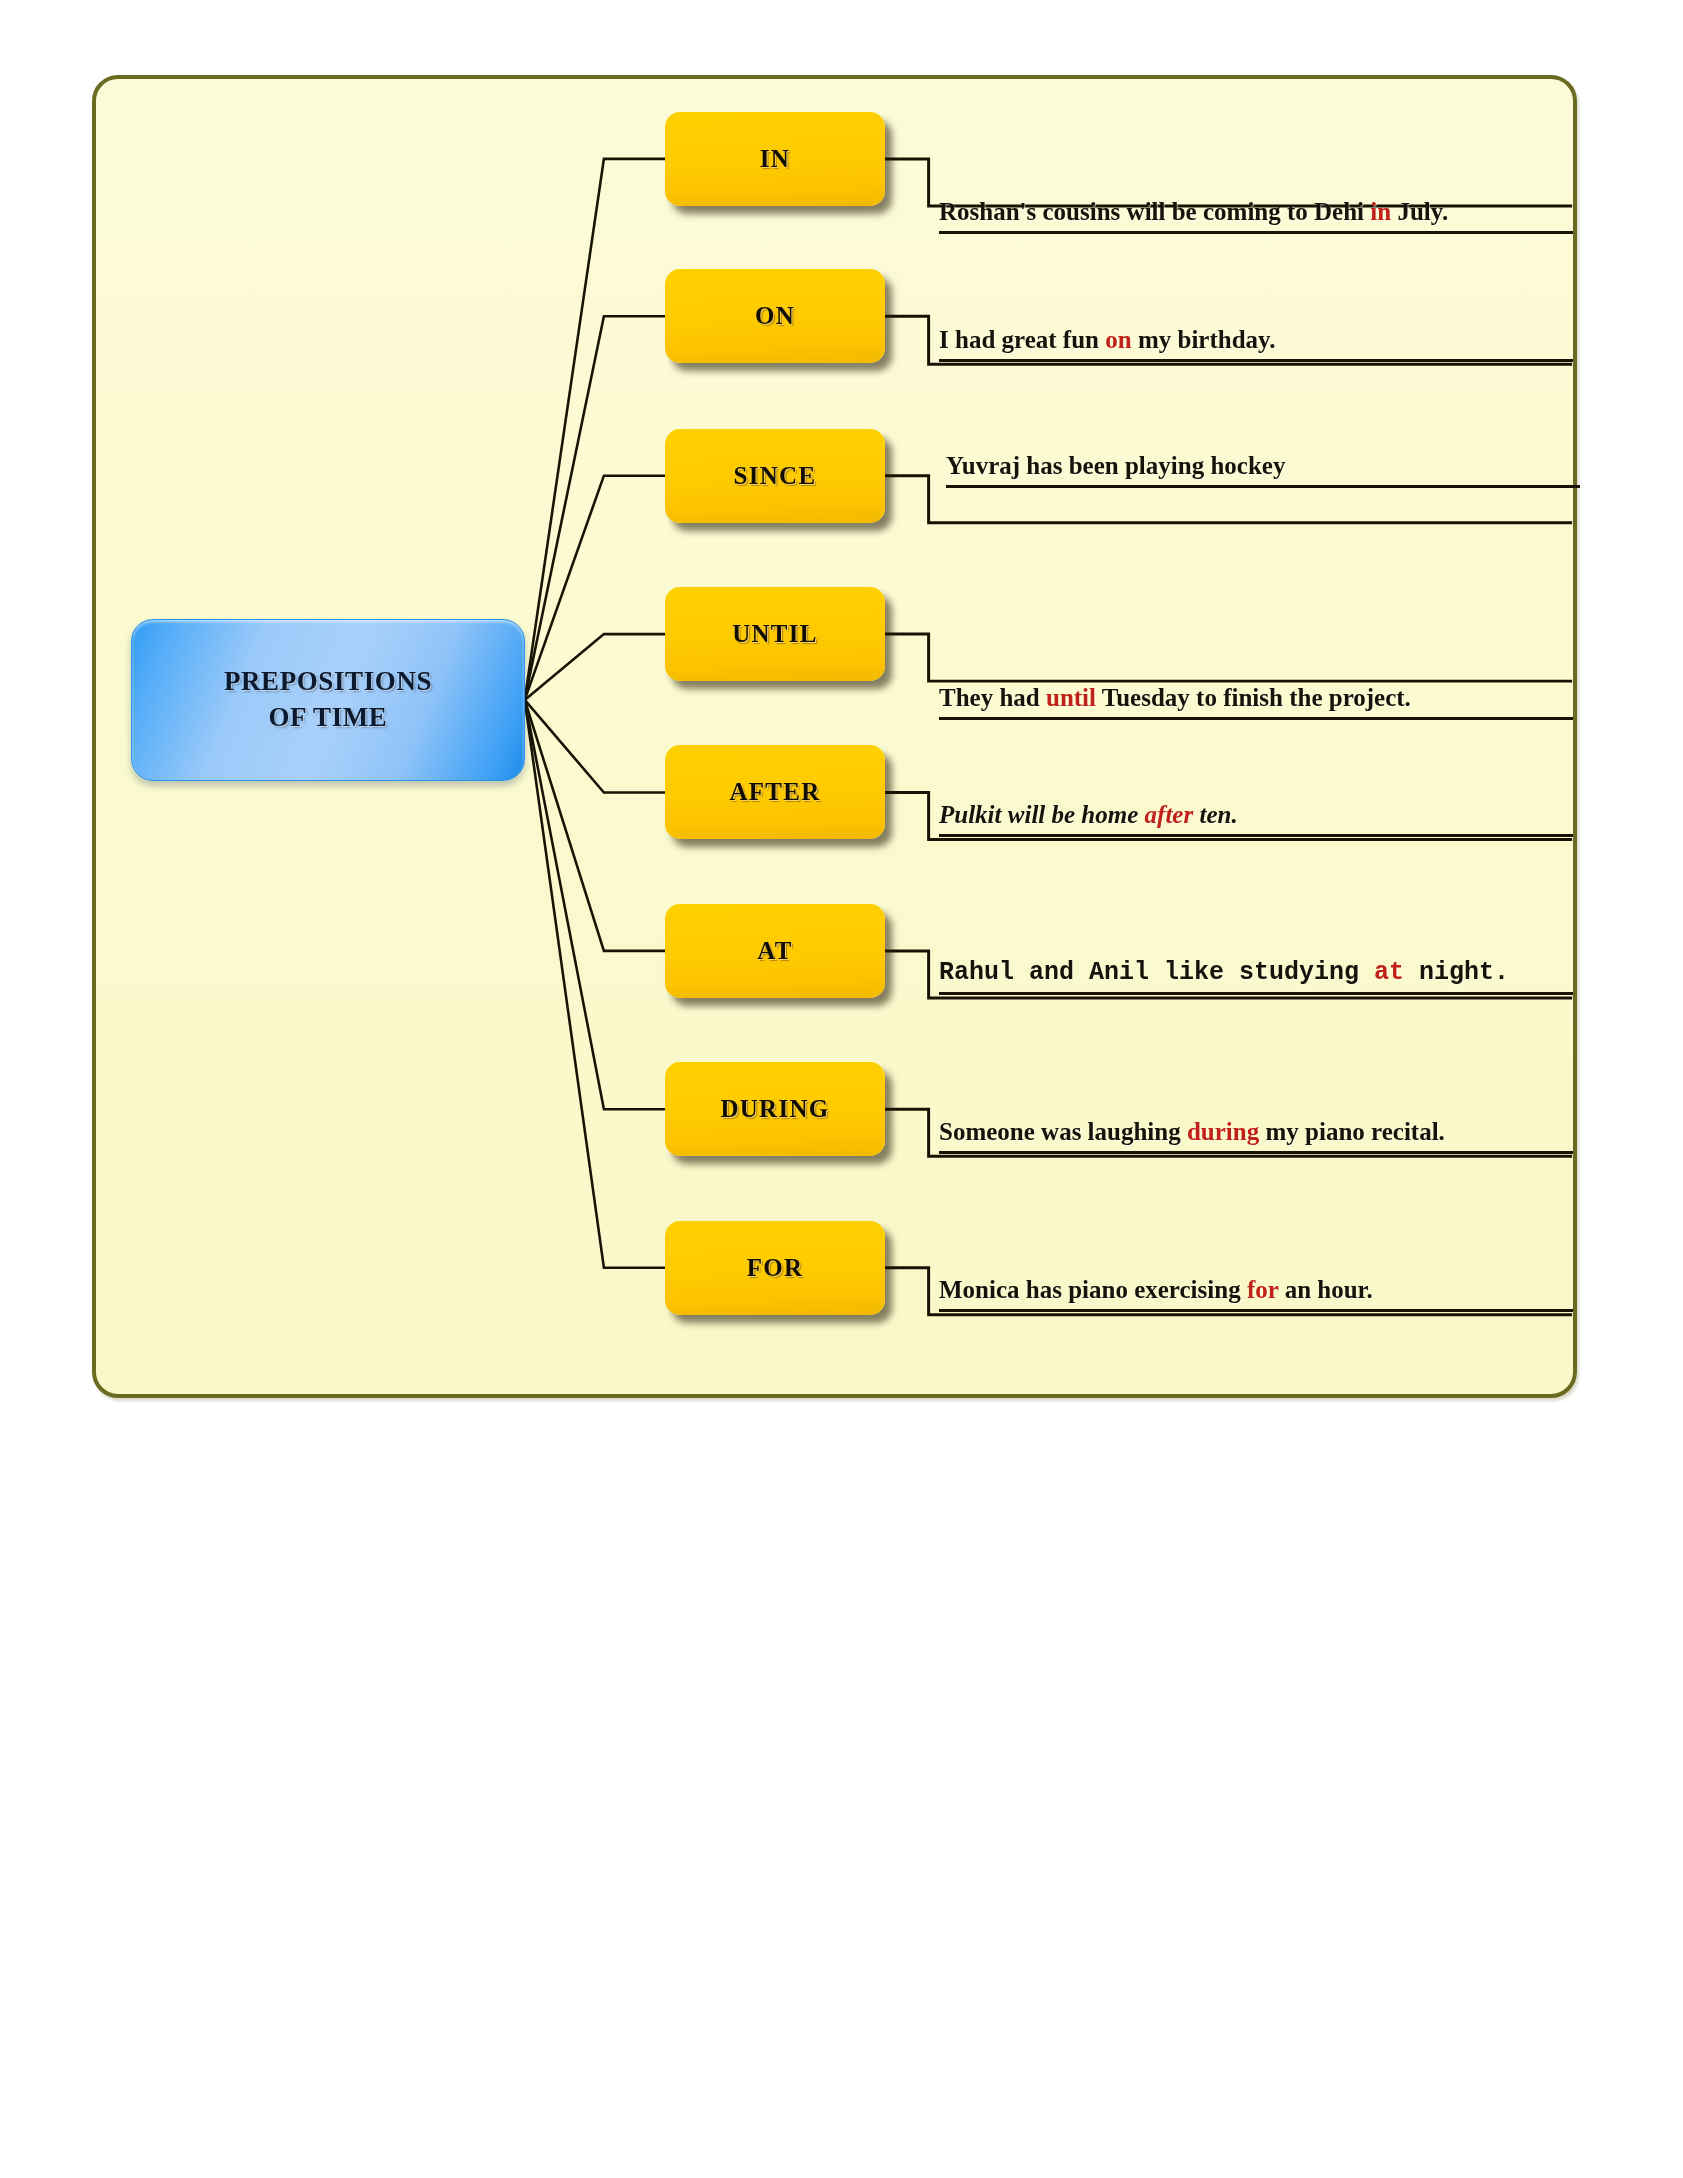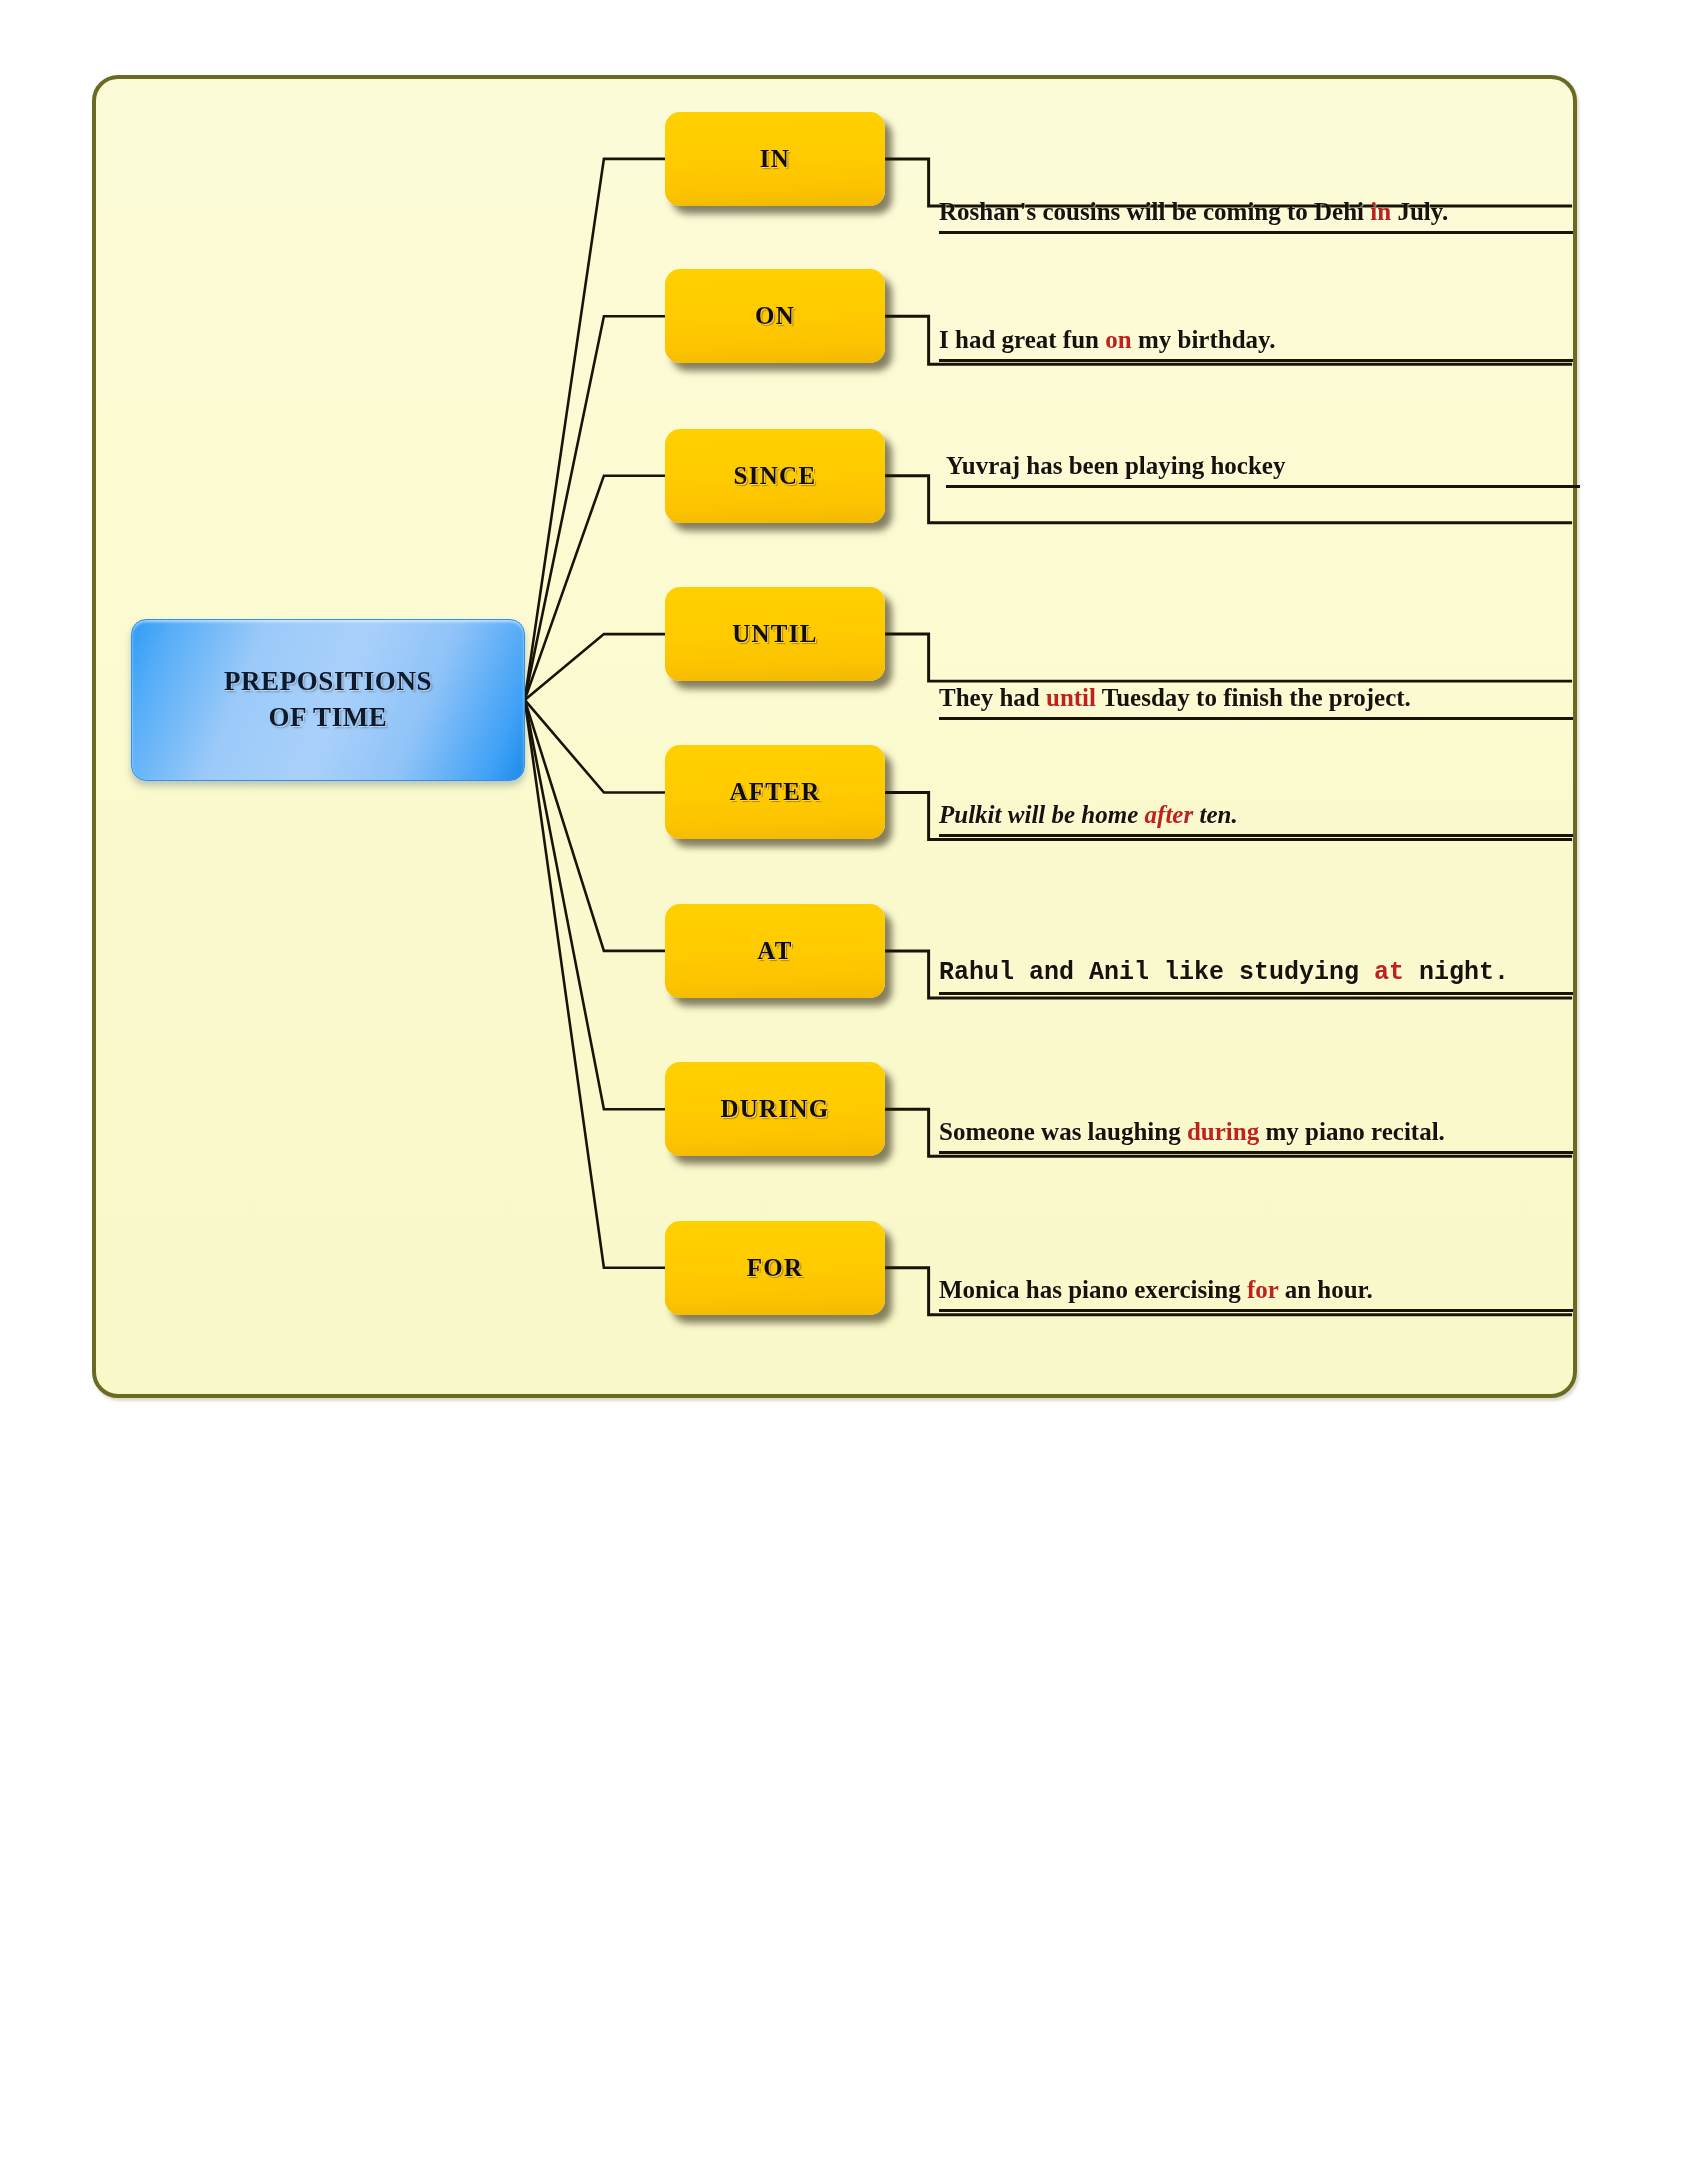--- a/index.html
+++ b/index.html
@@ -43,21 +43,21 @@
     pointer-events: none;
   }
 
   
   #central-node {
     position: absolute;
     left: 131px;
     top: 619px;
     width: 394px;
     height: 162px;
-    border-radius: 15px;
+    border-radius: 22px;
     background: linear-gradient(112deg,
         #2f9bf4 0%,
         #55adf8 9%,
         #9bcaf9 30%,
         #a9d0fa 52%,
         #8fc3f8 72%,
         #3fa1f6 92%,
         #1d8ae8 100%);
     border: 1px solid #2a93ee;
     box-shadow: 0 5px 7px rgba(40,60,90,0.28),

